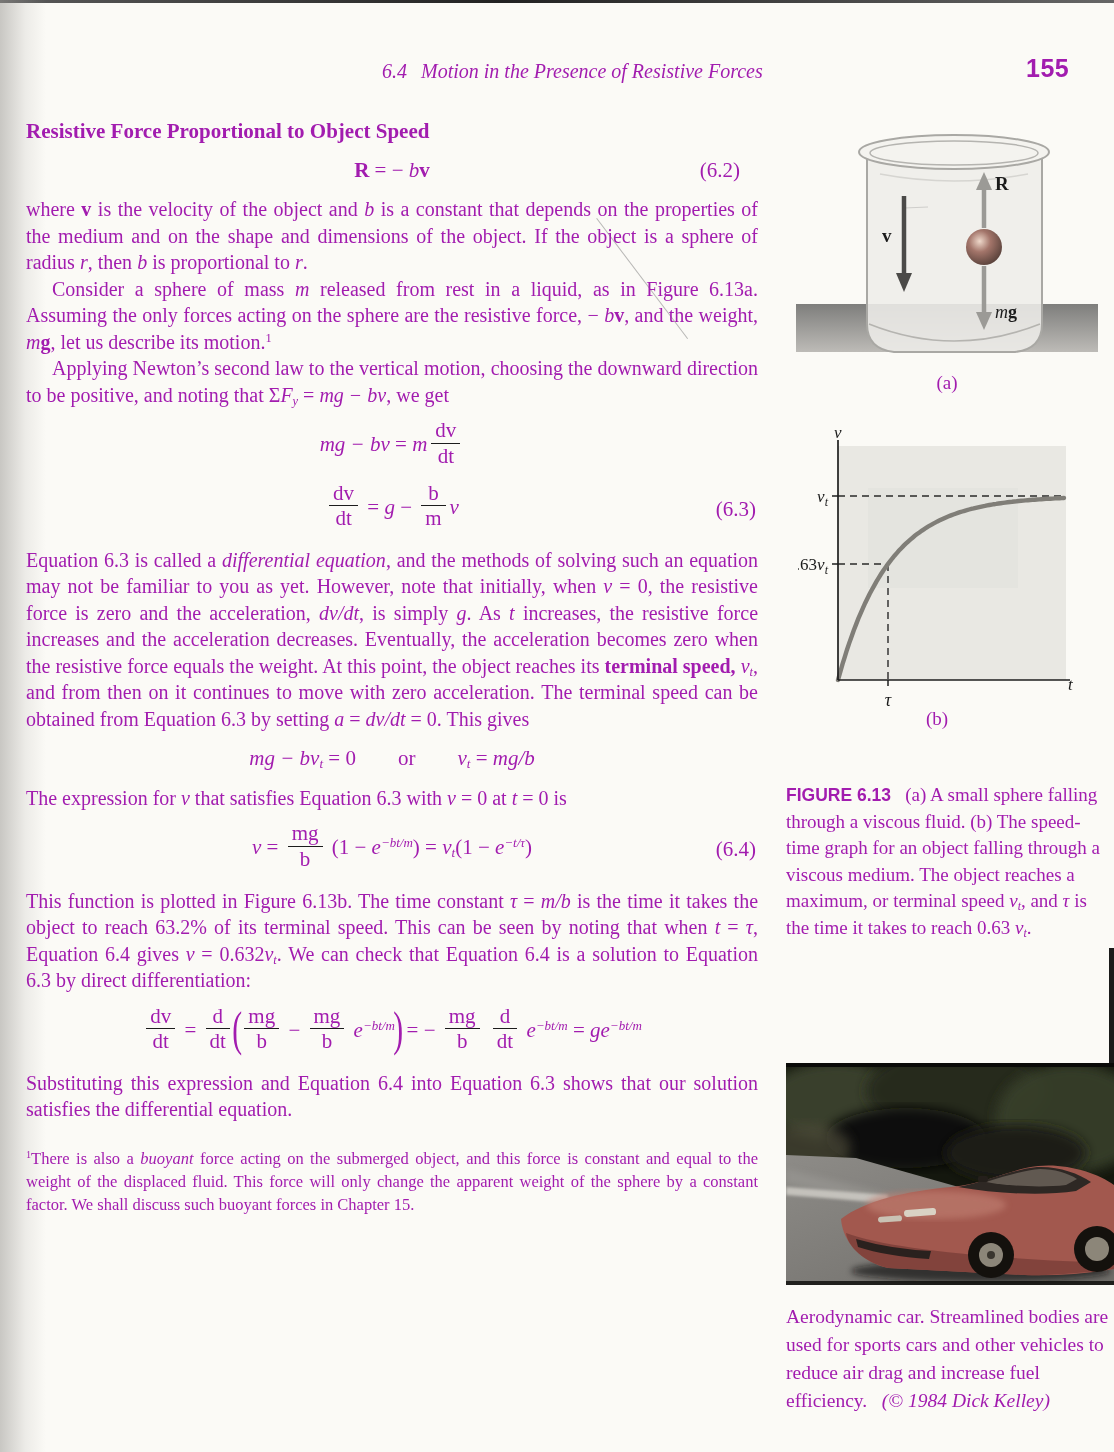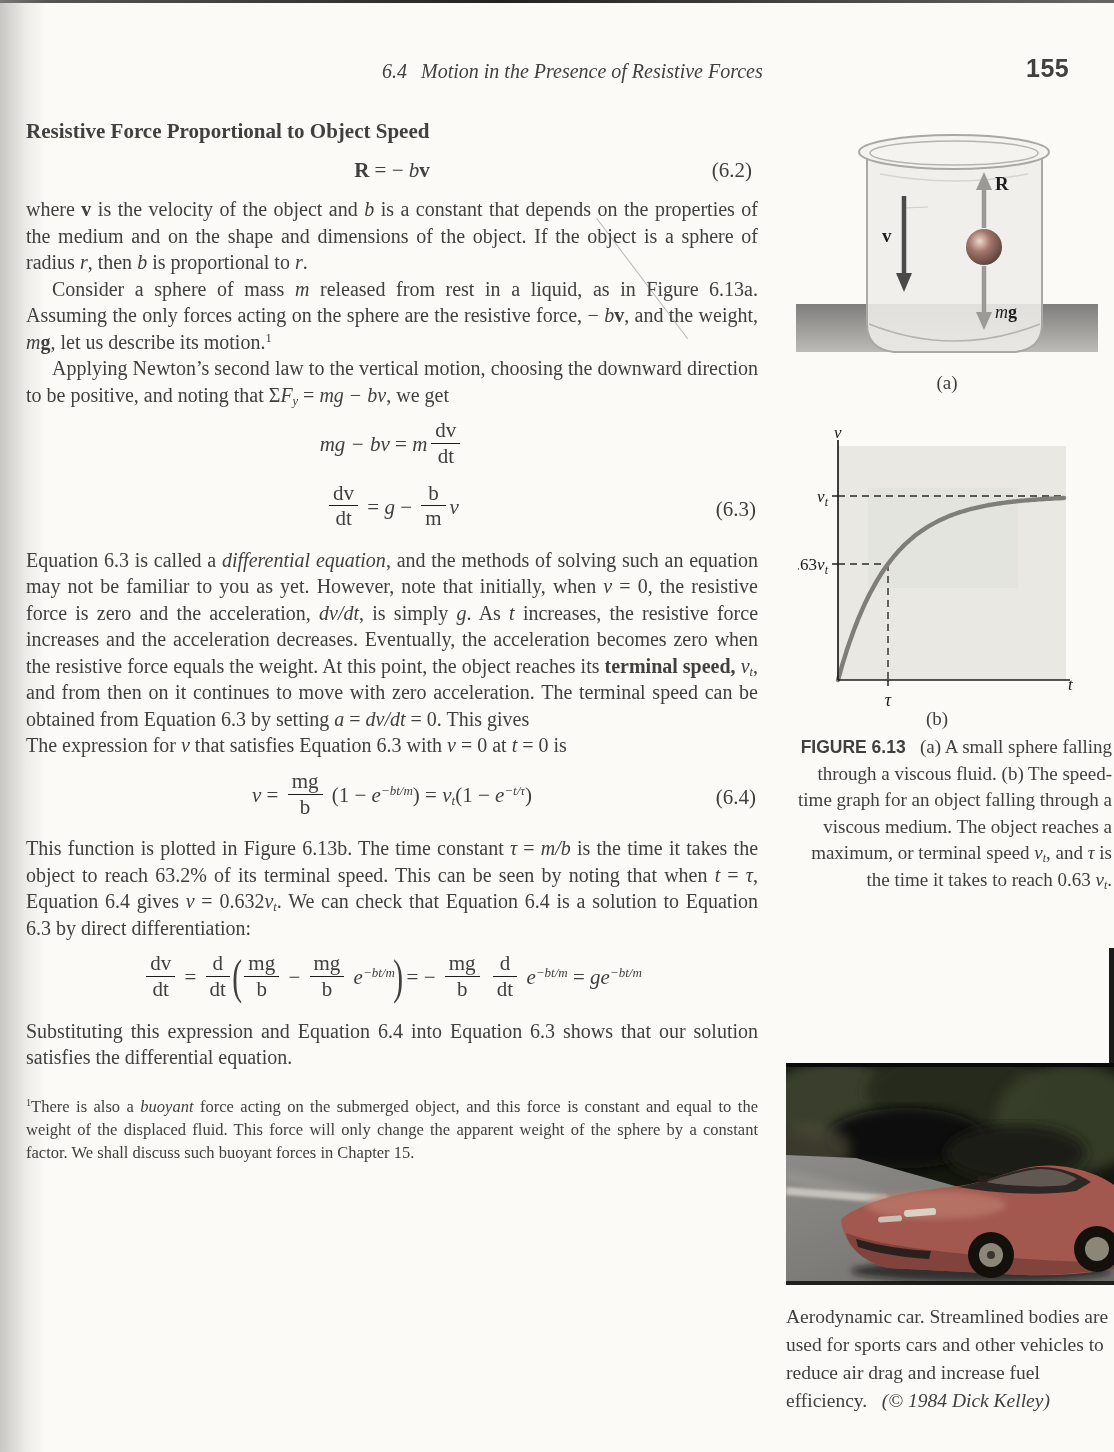--- a/index.html
+++ b/index.html
@@ -1,58 +1,58 @@
 <!DOCTYPE html>
 <html><head>
 <meta charset="utf-8">
 <style>
   html,body{margin:0;padding:0;background:#888;}
   #page{position:relative;width:1114px;height:1452px;background:#fbfaf6;overflow:hidden;
-        font-family:"Liberation Serif",serif;color:#404040;}
+        font-family:"Liberation Serif",serif;color:#a21caf;}
   
   .topline{position:absolute;top:0;left:0;width:100%;height:3px;
            background:linear-gradient(to right,#5a5a5a,#222 45%,#666);}
   .gutter{position:absolute;top:0;left:0;width:46px;height:100%;
           background:linear-gradient(to right,rgba(150,148,144,.5),rgba(170,168,164,.18) 55%,rgba(0,0,0,0));}
   .edgebar{position:absolute;right:0;top:948px;width:5px;height:314px;background:#1a1a1a;}
   .scratch{position:absolute;left:597px;top:218px;width:151px;height:1px;background:#9a9a98;
            transform:rotate(52.9deg);transform-origin:left top;opacity:.7;}
   
   .runhead{position:absolute;top:60px;left:382px;font-size:20px;white-space:nowrap;}
   .runhead .num{font-style:italic;margin-right:14px;}
   .runhead .ttl{font-style:italic;}
   .pagenum{position:absolute;top:54px;left:1026px;font-family:"Liberation Sans",sans-serif;
            font-weight:bold;font-size:25px;letter-spacing:.5px;}
   
   .col{position:absolute;left:26px;top:118px;width:732px;font-size:20px;line-height:26.5px;}
   h2.sechead{font-size:21px;line-height:26px;margin:0 0 12px 0;font-weight:bold;}
   .para{text-align:justify;margin:0;}
   .ind{text-indent:26px;}
-  .eqrow{position:relative;text-align:center;font-size:21px;margin:13px 4px;line-height:1.25;}
+  .eqrow{position:relative;text-align:center;font-size:21px;margin:13px 16px;line-height:1.25;}
   .eqrow.tall{margin:14px 0;}
   .eqnum{position:absolute;right:2px;top:50%;transform:translateY(-50%);font-style:normal;}
   .footnote{font-size:16.5px;line-height:23px;margin-top:24px;text-align:justify;}
   
   .it{font-style:italic;} .bd{font-weight:bold;}
   .sups{font-size:.62em;vertical-align:.55em;line-height:0;}
   .subs{font-size:.62em;vertical-align:-.25em;line-height:0;}
   .figlab{font-family:"Liberation Sans",sans-serif;font-weight:bold;font-size:17.5px;}
   .gapw{font-style:normal;margin:0 42px;}
   .paren{display:inline-block;font-size:2.35em;transform:scaleX(.6);vertical-align:middle;
          line-height:.8;margin:0 -5px;position:relative;top:-3px;font-style:normal;font-weight:400;}
   .frac{display:inline-block;vertical-align:middle;text-align:center;
         margin:0 4px;position:relative;top:-3px;}
   .fnum{display:block;padding:0 4px 1px;border-bottom:1.5px solid #1c1c1c;line-height:1.08;}
   .fden{display:block;padding:1px 4px 0;line-height:1.08;}
   
   .figa{position:absolute;left:792px;top:108px;}
   .figacap{position:absolute;left:792px;top:372px;width:310px;text-align:center;font-size:19px;}
   .figb{position:absolute;left:798px;top:428px;}
   .figbcap{position:absolute;left:798px;top:708px;width:278px;text-align:center;font-size:19px;}
-  .figcap{position:absolute;left:786px;top:734px;width:326px;font-size:19px;line-height:26.5px;text-align:right;}
+  .figcap{position:absolute;left:786px;top:782px;width:326px;font-size:19px;line-height:26.5px;}
   .photo{position:absolute;left:786px;top:1063px;width:328px;height:222px;}
   .photocap{position:absolute;left:786px;top:1303px;width:326px;font-size:19.5px;line-height:28px;}
   .gtext{font-family:"Liberation Serif",serif;fill:#1b1b1b;}
   .svgit{font-style:italic;}
 </style>
 </head>
 <body>
 
 <div id="page">
 
@@ -83,20 +83,23 @@
     </div>
 
 
     <div class="eqrow tall">
       <span><span class="frac"><span class="fnum">dv</span><span class="fden">dt</span></span><span> = </span><span class="it">g</span><span> − </span><span class="frac"><span class="fnum">b</span><span class="fden">m</span></span><span class="it">v</span></span>
       <span class="eqnum">(6.3)</span>
     </div>
 
     <p class="para"><span>Equation 6.3 is called a </span><span class="it">differential equation</span><span>, and the methods of solving such an equation may not be familiar to you as yet. However, note that initially, when </span><span class="it">v</span><span> = 0, the resistive force is zero and the acceleration, </span><span class="it">dv/dt</span><span>, is simply </span><span class="it">g</span><span>. As </span><span class="it">t</span><span> increases, the resistive force increases and the acceleration decreases. Eventually, the acceleration becomes zero when the resistive force equals the weight. At this point, the object reaches its </span><span class="bd">terminal speed,</span><span> </span><span class="it">v</span><span class="subs it">t</span><span>, and from then on it continues to move with zero acceleration. The terminal speed can be obtained from Equation 6.3 by setting </span><span class="it">a</span><span> = </span><span class="it">dv/dt</span><span> = 0. This gives</span></p>
 
+    <div class="eqrow">
+      <span><span class="it">mg − bv</span><span class="subs it">t</span><span> = 0</span><span class="gapw">or</span><span class="it">v</span><span class="subs it">t</span><span> = </span><span class="it">mg/b</span></span>
+    </div>
 
     <p class="para"><span>The expression for </span><span class="it">v</span><span> that satisfies Equation 6.3 with </span><span class="it">v</span><span> = 0 at </span><span class="it">t</span><span> = 0 is</span></p>
 
     <div class="eqrow tall">
       <span><span class="it">v</span><span> = </span><span class="frac"><span class="fnum">mg</span><span class="fden">b</span></span><span> (1 − </span><span class="it">e</span><span class="sups it">−bt/m</span><span>) = </span><span class="it">v</span><span class="subs it">t</span><span>(1 − </span><span class="it">e</span><span class="sups it">−t/τ</span><span>)</span></span>
       <span class="eqnum">(6.4)</span>
     </div>
 
     <p class="para"><span>This function is plotted in Figure 6.13b. The time constant </span><span class="it">τ</span><span> = </span><span class="it">m/b</span><span> is the time it takes the object to reach 63.2% of its terminal speed. This can be seen by noting that when </span><span class="it">t</span><span> = </span><span class="it">τ</span><span>, Equation 6.4 gives </span><span class="it">v</span><span> = 0.632</span><span class="it">v</span><span class="subs it">t</span><span>. We can check that Equation 6.4 is a solution to Equation 6.3 by direct differentiation:</span></p>
 

